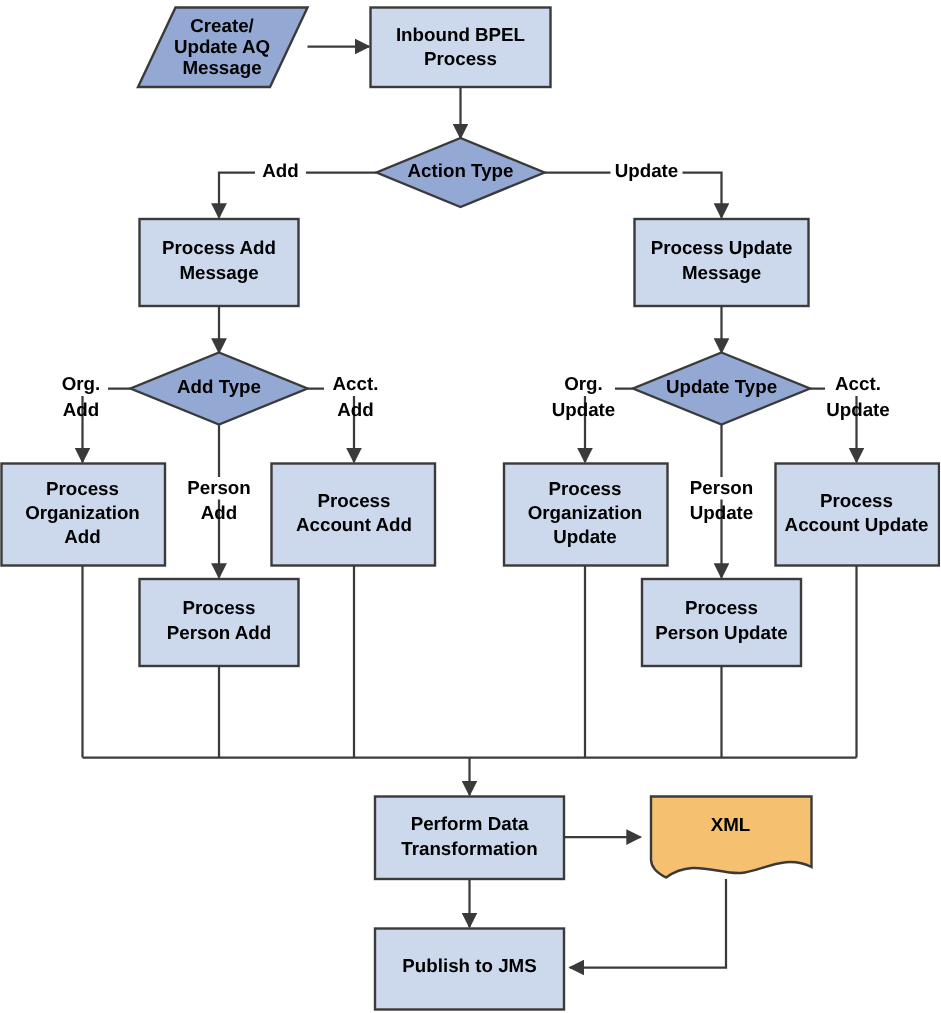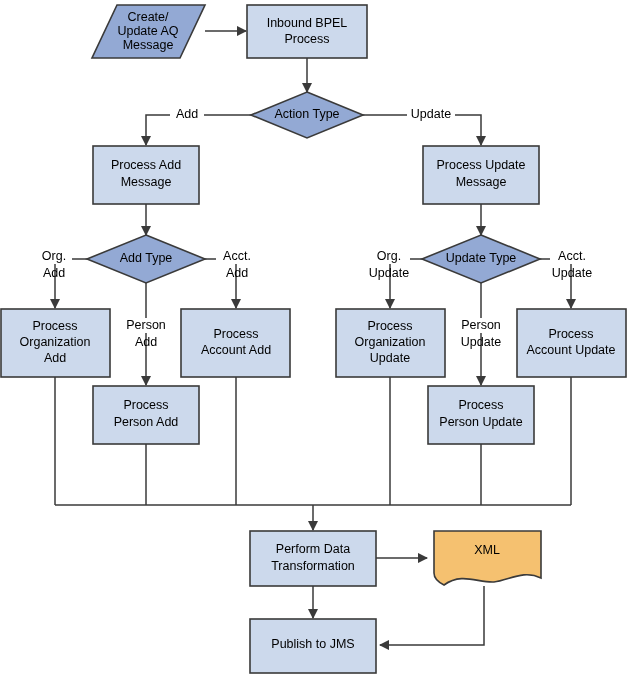--- a/index.html
+++ b/index.html
@@ -10,20 +10,21 @@
   }
   body {
     font-family: "Liberation Sans", sans-serif;
   }
   #diagram-root {
     position: relative;
     width: 627px;
     height: 675px;
     background: #ffffff;
     overflow: hidden;
+    font-weight: bold;
   }
   #flow-svg {
     position: absolute;
     top: 0;
     left: 0;
     width: 627px;
     height: 675px;
   }
   .node-label {
     font-family: "Liberation Sans", sans-serif;

